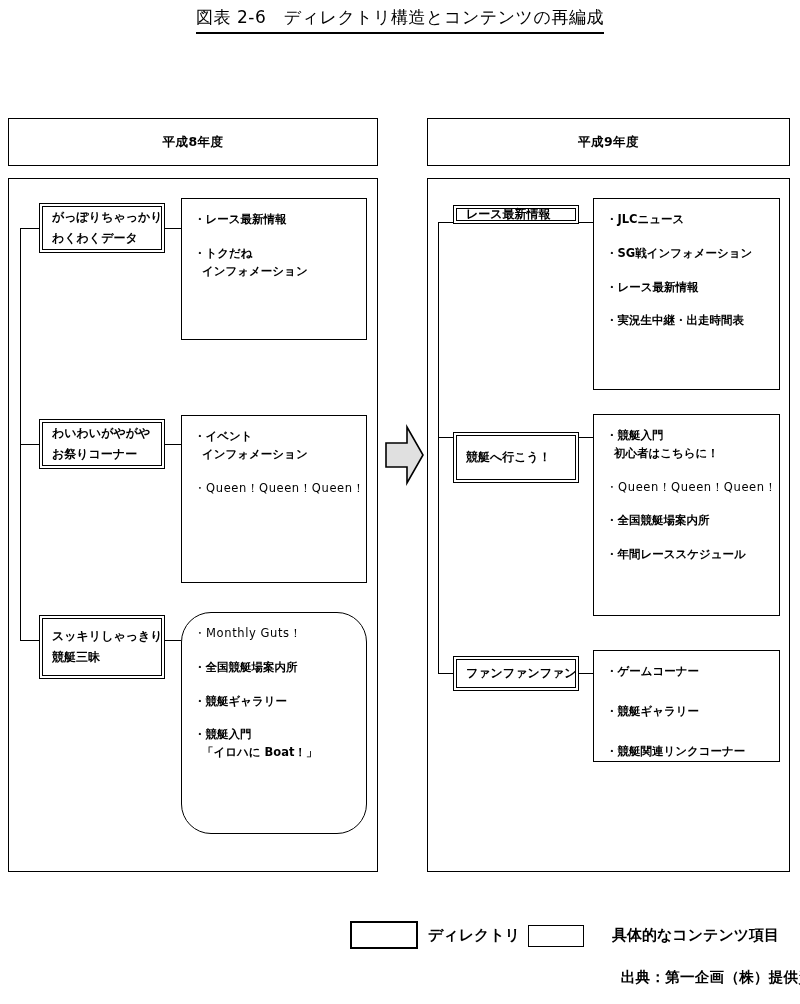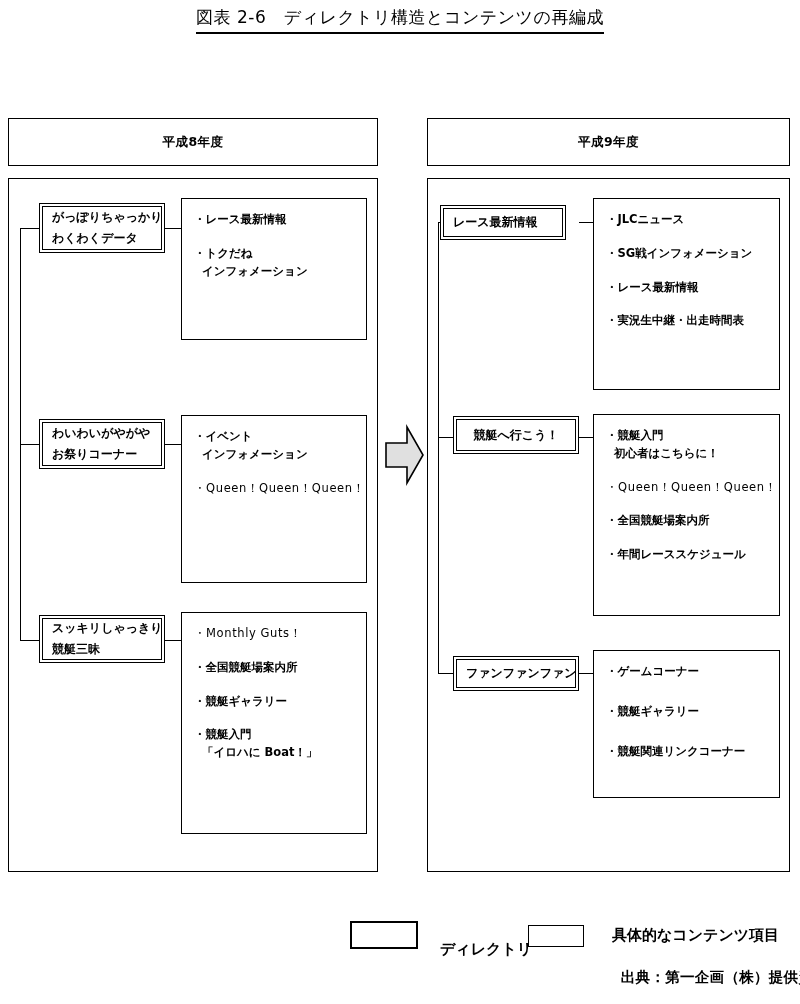--- a/index.html
+++ b/index.html
@@ -134,25 +134,24 @@
     top: 6px;
     width: 68px;
     height: 28px;
     border: 2.5px solid #000;
     box-sizing: border-box;
     background: #fff;
   }
   #legend-label-directory {
     position: absolute;
     left: 83px;
-    top: 25px;
+    top: 11px;
     font-size: 15px;
     font-weight: bold;
     white-space: nowrap;
-    margin-left: 12px;
   }
   .legend-swatch-content {
     position: absolute;
     left: 183px;
     top: 10px;
     width: 56px;
     height: 22px;
     border: 1.4px solid #000;
     box-sizing: border-box;
     background: #fff;
@@ -228,28 +227,28 @@
 <div class="content-box" style="left:181px; top:415px; width:186px; height:168px;">
   <div class="content-item">
     <div class="line1">・イベント</div>
     <div class="line2">インフォメーション</div>
   </div>
   <div class="content-item plain">
     <div class="line1">・Queen！Queen！Queen！</div>
   </div>
 </div>
 
-<div class="directory-box" style="left:39px; top:615px; width:126px; height:48px;">
+<div class="directory-box" style="left:39px; top:615px; width:126px; height:64px;">
   <div class="directory-box-inner">
     <span>スッキリしゃっきり</span>
     <span>競艇三昧</span>
   </div>
 </div>
 <div class="connector connector-h" style="left:165px; top:640px; width:16px;"></div>
-<div class="content-box" style="left:181px; top:612px; width:186px; height:222px;">
+<div class="content-box" style="left:181px; top:612px; width:186px; height:222px;border-radius:30px;">
   <div class="content-item plain">
     <div class="line1">・Monthly Guts！</div>
   </div>
   <div class="content-item">
     <div class="line1">・全国競艇場案内所</div>
   </div>
   <div class="content-item">
     <div class="line1">・競艇ギャラリー</div>
   </div>
   <div class="content-item">
@@ -262,42 +261,42 @@
   <polygon points="4,19 25,19 25,3 41,31 25,59 25,43 4,43" fill="#e0e0e0" stroke="#000000" stroke-width="1.6" stroke-linejoin="miter"></polygon>
 </svg>
 
 <div class="column-container" id="column-right"></div>
 
 <div class="connector connector-v" style="left:438px; top:222px; height:452px;"></div>
 <div class="connector connector-h" style="left:438px; top:222px; width:15px;"></div>
 <div class="connector connector-h" style="left:438px; top:437px; width:15px;"></div>
 <div class="connector connector-h" style="left:438px; top:673px; width:15px;"></div>
 
-<div class="directory-box" style="left:440px; top:205px; width:126px; height:35px;">
+<div class="directory-box" style="left:453px; top:205px; width:126px; height:19px;">
   <div class="directory-box-inner">
     <span>レース最新情報</span>
   </div>
 </div>
 <div class="connector connector-h" style="left:579px; top:222px; width:14px;"></div>
 <div class="content-box" style="left:593px; top:198px; width:187px; height:192px;">
   <div class="content-item">
     <div class="line1">・JLCニュース</div>
   </div>
   <div class="content-item">
     <div class="line1">・SG戦インフォメーション</div>
   </div>
   <div class="content-item">
     <div class="line1">・レース最新情報</div>
   </div>
   <div class="content-item">
     <div class="line1">・実況生中継・出走時間表</div>
   </div>
 </div>
 
-<div class="directory-box" style="left:453px; top:416px; width:126px; height:38px;text-align:center;">
+<div class="directory-box" style="left:453px; top:432px; width:126px; height:51px;">
   <div class="directory-box-inner">
     <span>競艇へ行こう！</span>
   </div>
 </div>
 <div class="connector connector-h" style="left:579px; top:437px; width:14px;"></div>
 <div class="content-box" style="left:593px; top:414px; width:187px; height:202px;">
   <div class="content-item">
     <div class="line1">・競艇入門</div>
     <div class="line2">初心者はこちらに！</div>
   </div>
@@ -311,21 +310,21 @@
     <div class="line1">・年間レーススケジュール</div>
   </div>
 </div>
 
 <div class="directory-box" style="left:453px; top:656px; width:126px; height:35px;">
   <div class="directory-box-inner">
     <span>ファンファンファン</span>
   </div>
 </div>
 <div class="connector connector-h" style="left:579px; top:673px; width:14px;"></div>
-<div class="content-box" style="left:593px; top:650px; width:187px; height:148px;">
+<div class="content-box" style="left:593px; top:650px; width:187px; height:112px;">
   <div class="content-item" style="margin-bottom:22px;">
     <div class="line1">・ゲームコーナー</div>
   </div>
   <div class="content-item" style="margin-bottom:22px;">
     <div class="line1">・競艇ギャラリー</div>
   </div>
   <div class="content-item">
     <div class="line1">・競艇関連リンクコーナー</div>
   </div>
 </div>

